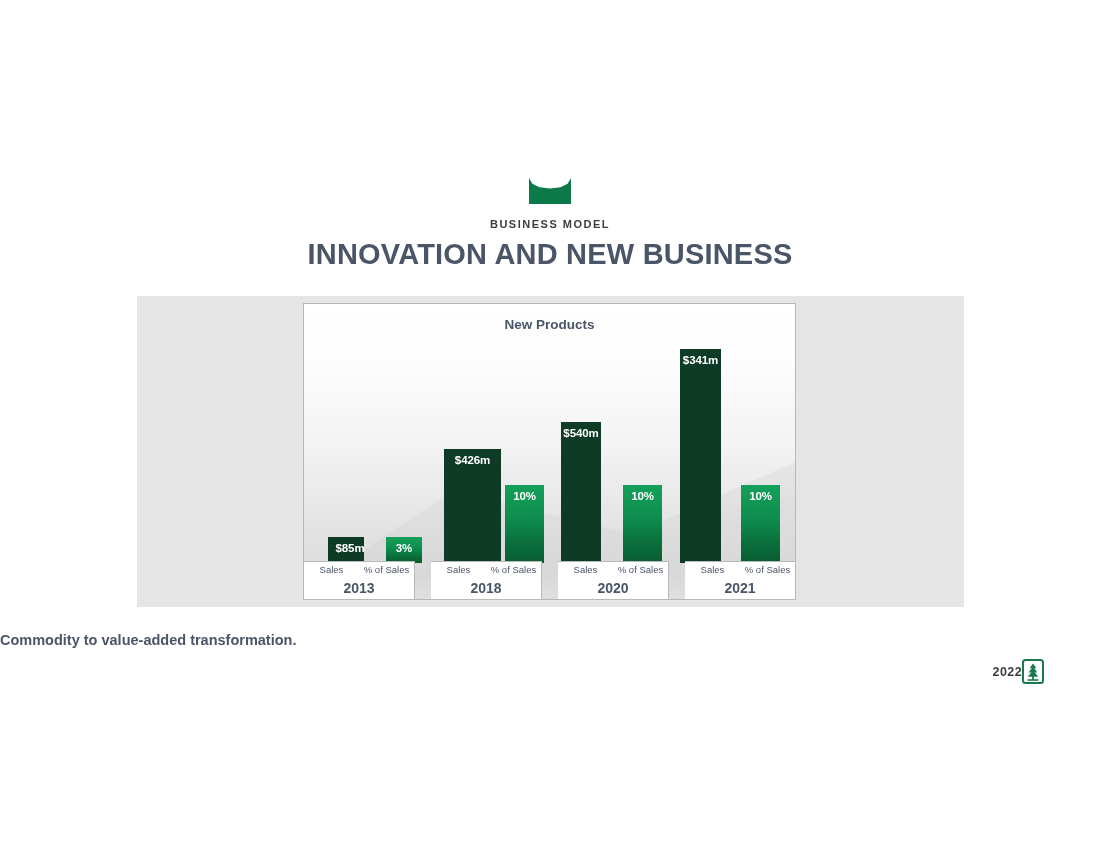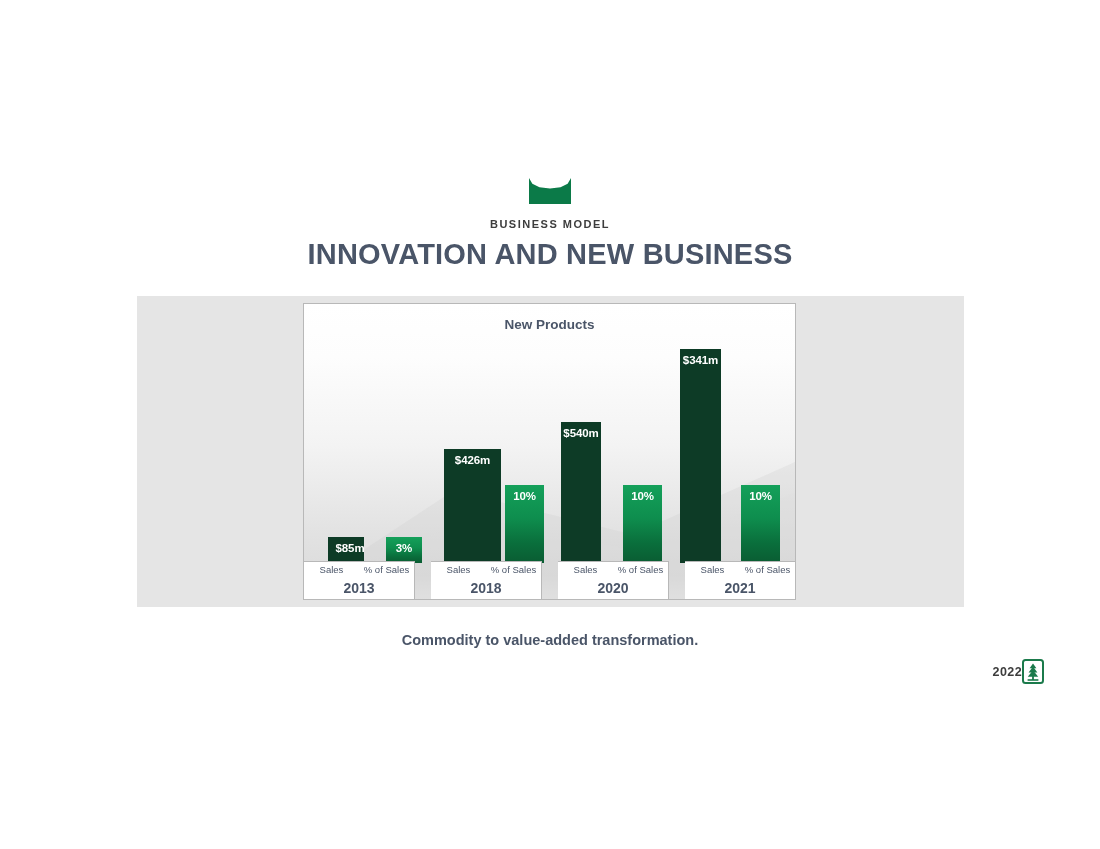--- a/index.html
+++ b/index.html
@@ -84,21 +84,21 @@
     line-height: 16px;
   }
   .axis-year {
     text-align: center; font-size: 14px; font-weight: bold; color: #4a5568;
     line-height: 20px;
   }
 
   
   .caption {
     position: absolute; left: 0; top: 632px; width: 1100px;
-    text-align: center; font-size: 14.5px; font-weight: bold; color: #4a5568;
+    text-align: left; font-size: 14.5px; font-weight: bold; color: #4a5568;
   }
 
   
   .footer {
     position: absolute; right: 56px; top: 659px;
     display: flex; align-items: center; 
   }
   .footer-year { font-size: 12.5px; font-weight: bold; color: #3d3d3d; letter-spacing: .4px; }
   .footer-logo { width: 22px; height: 25px; display: block; }
 </style>

